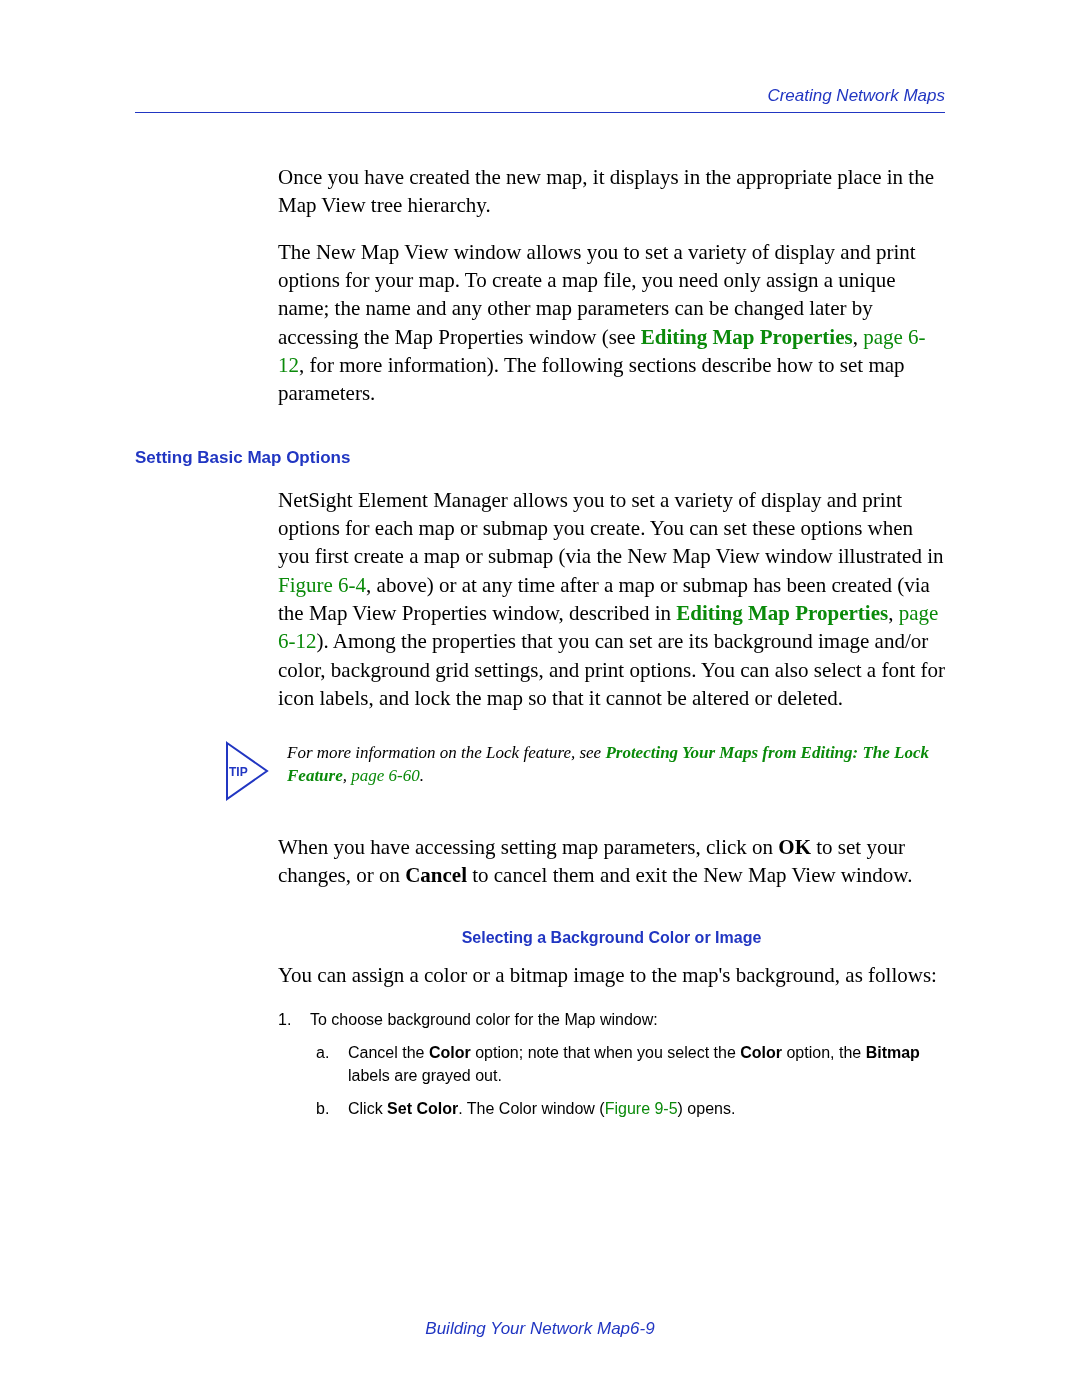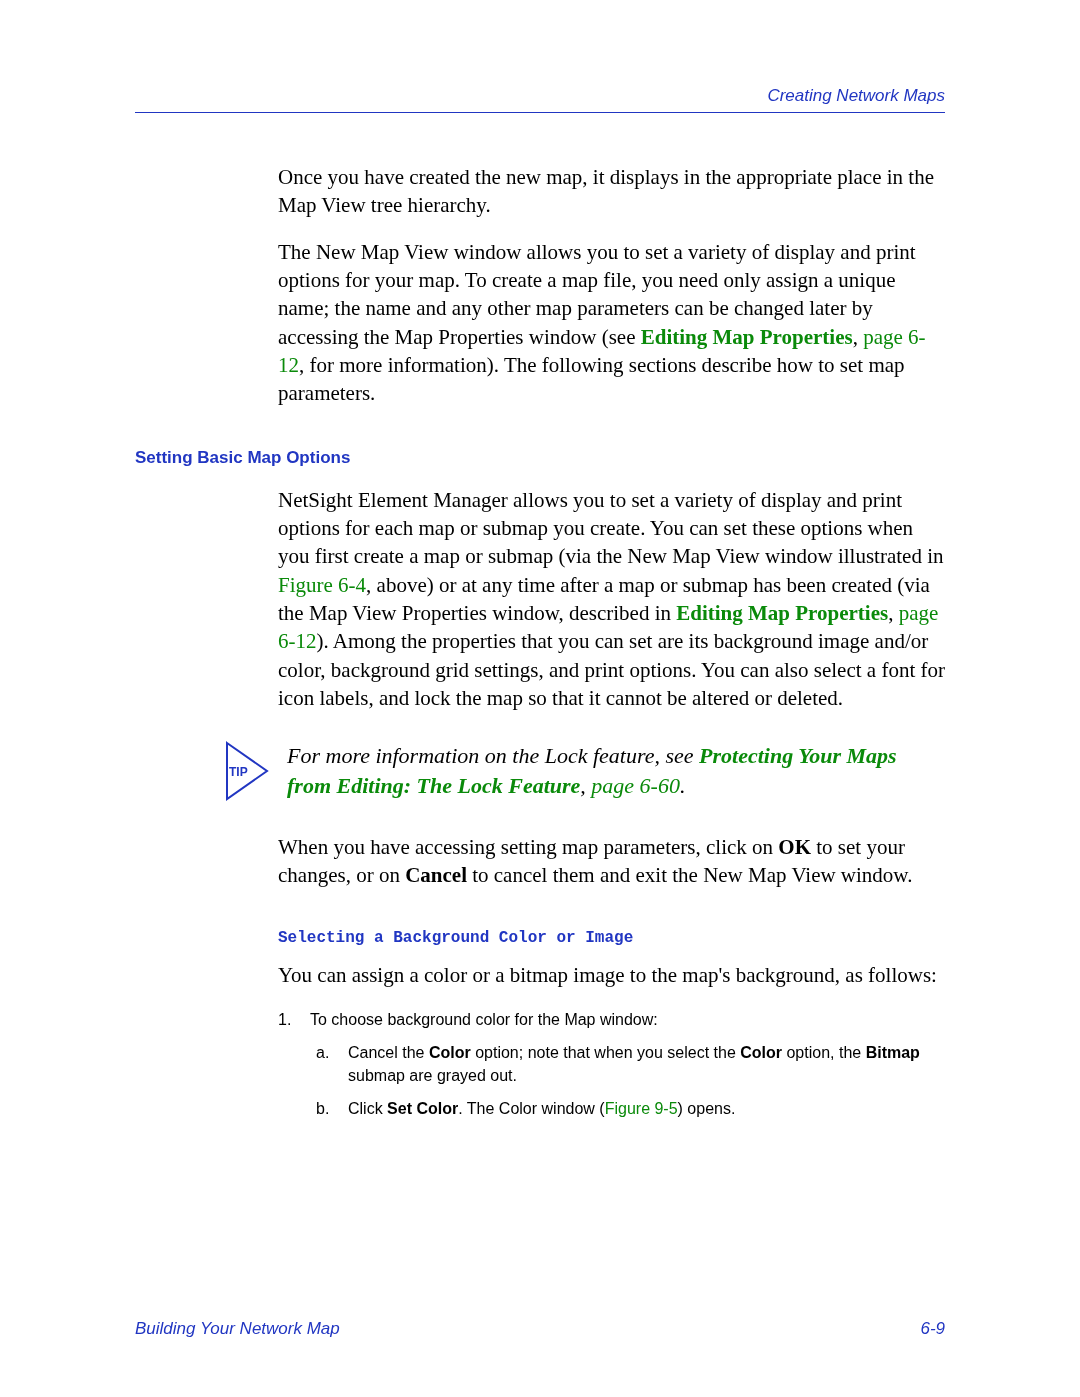--- a/index.html
+++ b/index.html
@@ -34,52 +34,53 @@
   .body-block p { margin: 0 0 18px 0; }
   .section-h {
     color: #2136c2;
     font-family: Arial, Helvetica, sans-serif;
     font-weight: bold;
     font-size: 17px;
     margin: 40px 0 18px 0;
   }
   .subsection-h {
     color: #2136c2;
-    font-family: Liberation Mono, monospace;
+    font-family: Liberation Sans, sans-serif;
     font-weight: bold;
     font-size: 16px;
     margin: 40px 0 14px 143px;
+    text-align: center;
   }
   .green-link { color: #0a8a0a; font-weight: bold; }
   .green-ref  { color: #0a8a0a; text-align: center; }
   .tip-row {
     display: flex;
     align-items: flex-start;
     margin: 28px 0 28px 90px;
     gap: 18px;
   }
   .tip-icon { width: 44px; flex: 0 0 44px; }
   .tip-text {
     font-style: italic;
-    font-size: 22px;
+    font-size: 17px;
     line-height: 1.4;
     flex: 1;
   }
   .tip-text .green-link { color: #0a8a0a; font-weight: bold; font-style: italic; }
   .ol { margin: 0 0 0 143px; font-family: Arial, Helvetica, sans-serif; font-size: 16px; line-height: 1.45; }
   .ol .num-row { display: flex; gap: 12px; margin-bottom: 10px; }
   .ol .num { width: 20px; flex: 0 0 20px; }
   .ol .sub { margin-left: 38px; }
   .ol .sub .num-row { margin-bottom: 10px; }
   .bold { font-weight: bold; }
   .footer {
     position: absolute;
     left: 135px; right: 135px; bottom: 58px;
     display: flex;
-    justify-content: space-between;
+    justify-content: center;
     color: #2136c2;
     font-style: italic;
     font-family: Arial, Helvetica, sans-serif;
     font-size: 17px;
   }
 </style>
 </head>
 <body>
 
 <div class="page">
@@ -129,21 +130,21 @@
 
   <div class="ol">
     <div class="num-row">
       <div class="num">1.</div>
       <div>To choose background color for the Map window:</div>
     </div>
     <div class="sub">
       <div class="num-row">
         <div class="num">a.</div>
         <div>
-          <span>Cancel the </span><span class="bold">Color</span><span> option; note that when you select the </span><span class="bold">Color</span><span> option, the </span><span class="bold">Bitmap</span><span> submap are grayed out.</span>
+          <span>Cancel the </span><span class="bold">Color</span><span> option; note that when you select the </span><span class="bold">Color</span><span> option, the </span><span class="bold">Bitmap</span><span> labels are grayed out.</span>
         </div>
       </div>
       <div class="num-row">
         <div class="num">b.</div>
         <div>
           <span>Click </span><span class="bold">Set Color</span><span>. The Color window (</span><span class="green-ref">Figure 9-5</span><span>) opens.</span>
         </div>
       </div>
     </div>
   </div>

